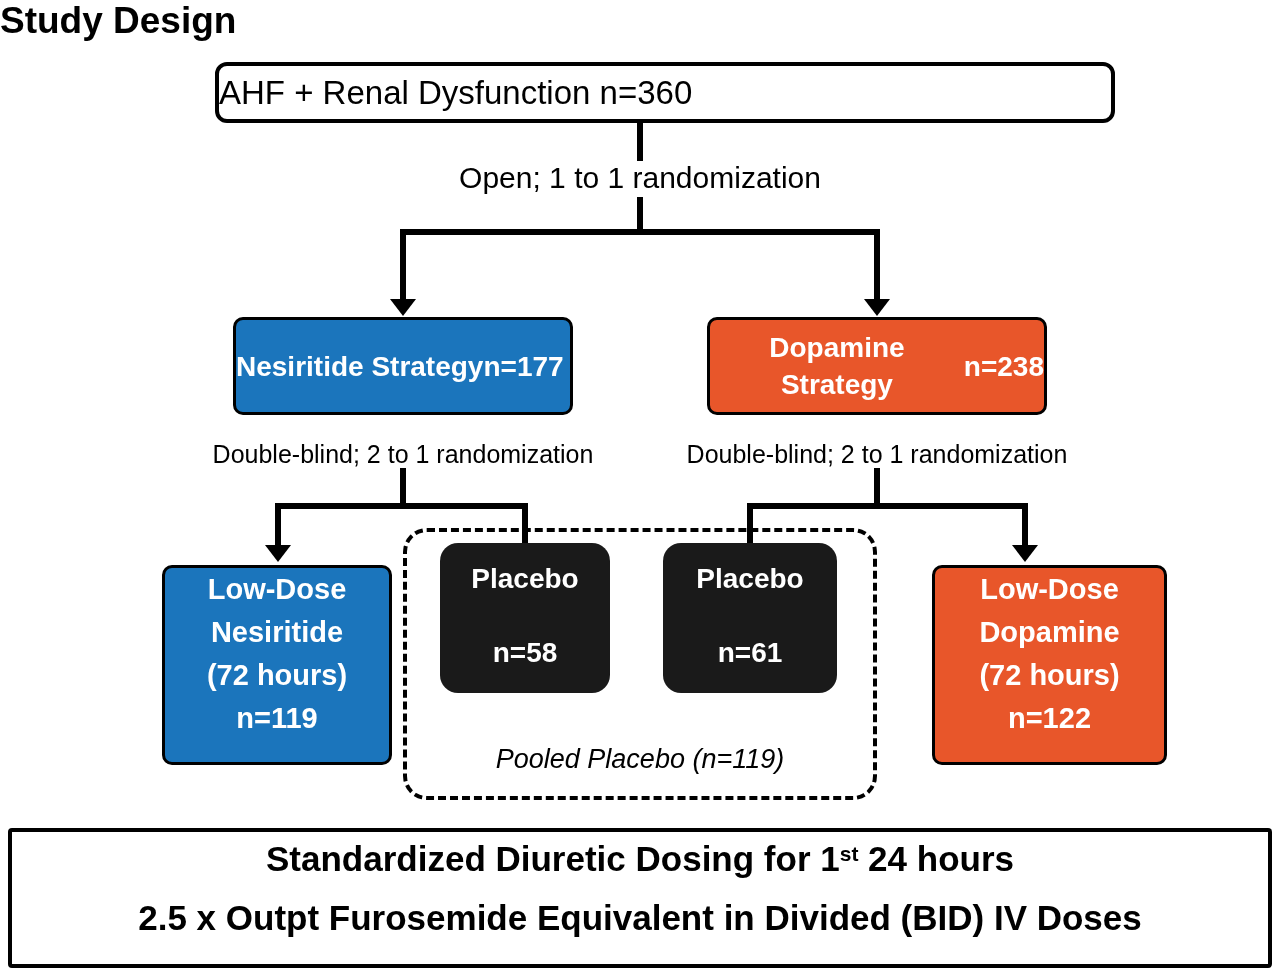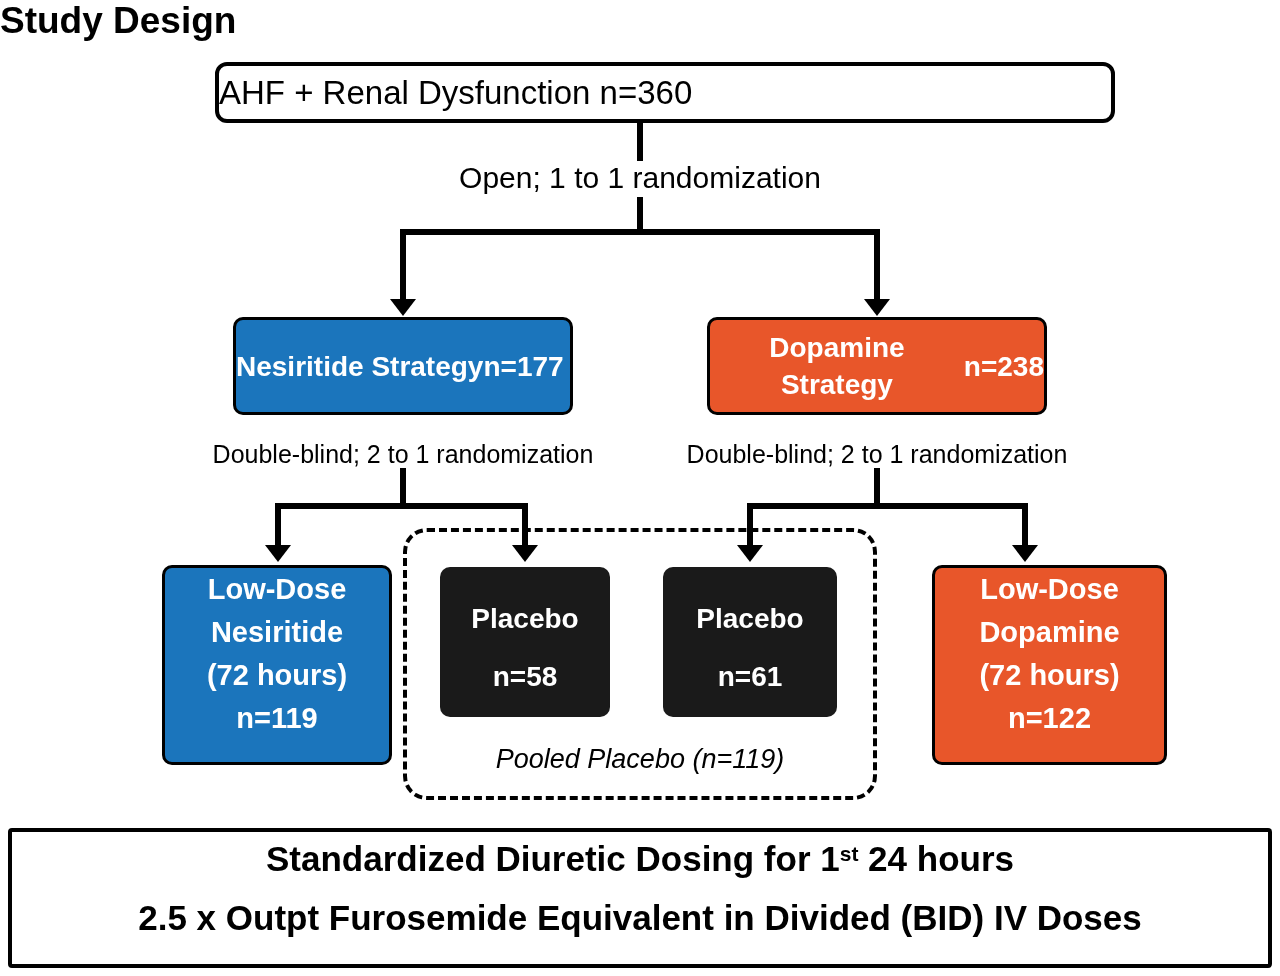--- a/index.html
+++ b/index.html
@@ -39,22 +39,22 @@
   .pooled-label { position:absolute; left:403px; top:744px; width:474px; text-align:center;
                   font-style:italic; font-size:27px; }
 
   .arm { flex-direction:column; border:3px solid #000; border-radius:10px;
          color:#fff; font-weight:bold; font-size:29px; line-height:43px;
          width:230px; height:200px; top:565px;margin-left:24px; }
   .arm.nesiritide { left:138px; }
   .arm.dopamine   { left:908px; width:235px; }
 
   .placebo { flex-direction:column; justify-content:space-between;
-             background:#1a1a1a; border-radius:10px; color:#fff; font-weight:bold;
-             font-size:28px; height:150px; top:567px; padding:36px 0 24px; }
+             background:#1a1a1a; border-radius:18px; color:#fff; font-weight:bold;
+             font-size:28px; height:150px; top:543px; padding:20px 0 24px; }
   .placebo.p1 { left:440px; width:170px; }
   .placebo.p2 { left:663px; width:174px; }
 
   .footer { left:8px; top:828px; width:1264px; height:140px; background:#fff;
             border:4px solid #000; border-radius:4px; flex-direction:column;
             font-size:35px; font-weight:bold; line-height:54px; }
   .footer .sup { font-size:0.6em; position:relative; top:-0.5em; }
 </style>
 </head>
 <body>

